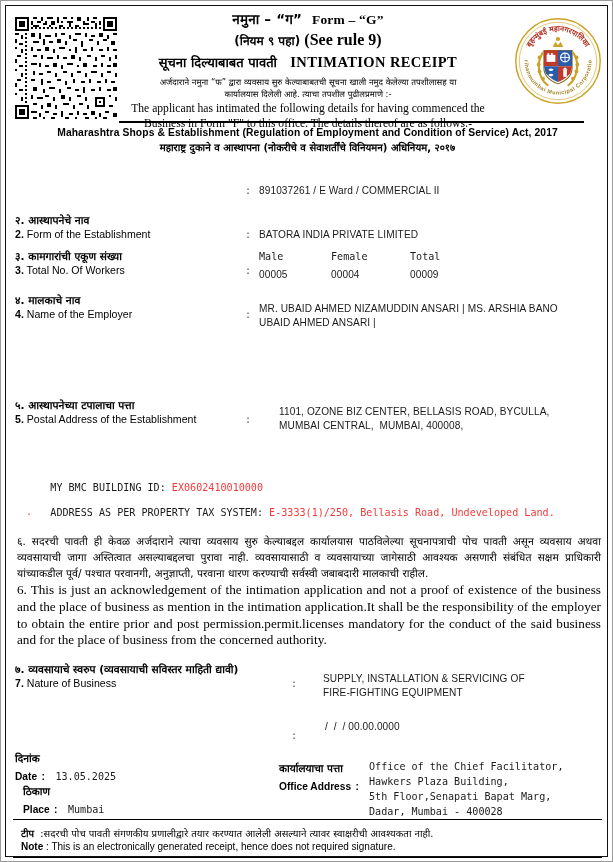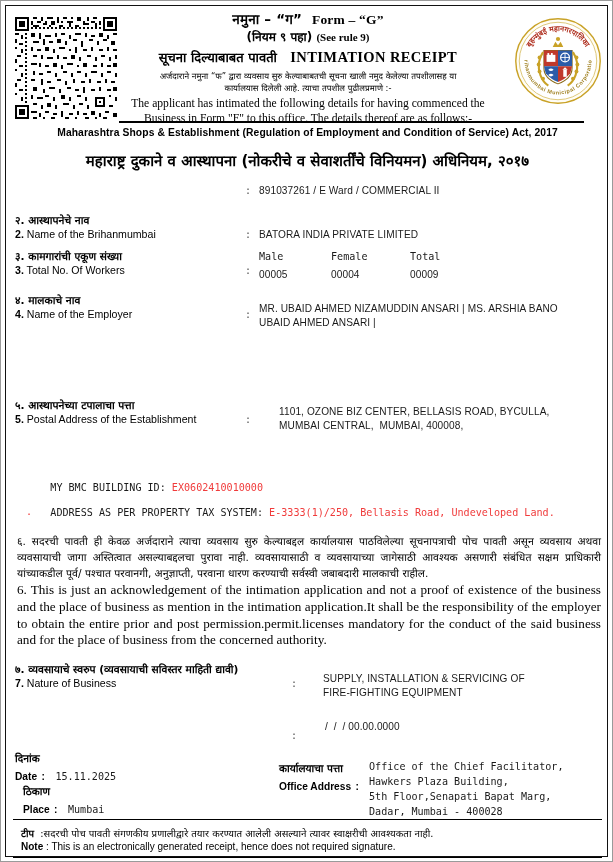--- a/index.html
+++ b/index.html
@@ -67,21 +67,21 @@
   }
   .ln2 {
     font-family: "DejaVu Sans", sans-serif;
     font-weight: bold;
     font-size: 12px;
     line-height: 1.4;
   }
   .ln2 .en {
     font-family: "Liberation Serif", serif;
     font-weight: bold;
-    font-size: 11px;
+    font-size: 16px;
   }
   .ln3-mr {
     font-family: "DejaVu Sans", sans-serif;
     font-weight: bold;
     font-size: 13px;
   }
   .ln3-en {
     font-family: "Liberation Serif", serif;
     font-weight: bold;
     font-size: 14.5px;
@@ -119,22 +119,22 @@
   .act-en {
     font-family: "Liberation Sans", sans-serif;
     font-weight: bold;
     font-size: 10.3px;
     letter-spacing: .1px;
     color: #000;
   }
   .act-mr {
     font-family: "DejaVu Sans", sans-serif;
     font-weight: bold;
-    font-size: 15px;
-    margin-top: 12px;
+    font-size: 10px;
+    margin-top: 2px;
   }
 
   
   .field {
     position: absolute;
     left: 14px;
   }
   .lbl-mr {
     font-family: "DejaVu Sans", sans-serif;
     font-weight: bold;
@@ -589,21 +589,21 @@
   <div class="colon" style="left:244px; top:184px;">:</div>
   <div class="val" style="left:258px; top:182px;">891037261 / E Ward / COMMERCIAL II</div>
 
   <div class="field" style="top:212px;">
     <div class="lbl-mr">
       <span>२.</span>
       <span>आस्थापनेचे नाव</span>
     </div>
     <div class="lbl-en">
       <b>2.</b>
-      <span>Name of the Brihanmumbai</span>
+      <span>Form of the Establishment</span>
     </div>
   </div>
   <div class="colon" style="left:244px; top:228px;">:</div>
   <div class="val" style="left:258px; top:226px;">BATORA INDIA PRIVATE LIMITED</div>
 
   <div class="field" style="top:248px;">
     <div class="lbl-mr">
       <span>३.</span>
       <span>कामगारांची एकूण संख्या</span>
     </div>
@@ -683,21 +683,21 @@
   <div class="val" style="left:322px; top:684px;">FIRE-FIGHTING EQUIPMENT</div>
 
   <div class="colon" style="left:290px; top:729px;">:</div>
   <div class="val" style="left:324px; top:718px;">/  /  / 00.00.0000</div>
 
   <div style="position:absolute; left:14px; top:750px;">
     <div class="foot-lbl-mr">दिनांक</div>
     <div style="margin-top:1px;">
       <span class="foot-lbl-en">Date</span>
       <span class="foot-lbl-en">:</span>
-      <span class="foot-val" style="margin-left:6px;">15.11.2025</span>
+      <span class="foot-val" style="margin-left:6px;">13.05.2025</span>
     </div>
   </div>
 
   <div style="position:absolute; left:22px; top:783px;">
     <div class="foot-lbl-mr">ठिकाण</div>
     <div style="margin-top:1px;">
       <span class="foot-lbl-en">Place</span>
       <span class="foot-lbl-en">:</span>
       <span class="foot-val" style="margin-left:6px;">Mumbai</span>
     </div>

